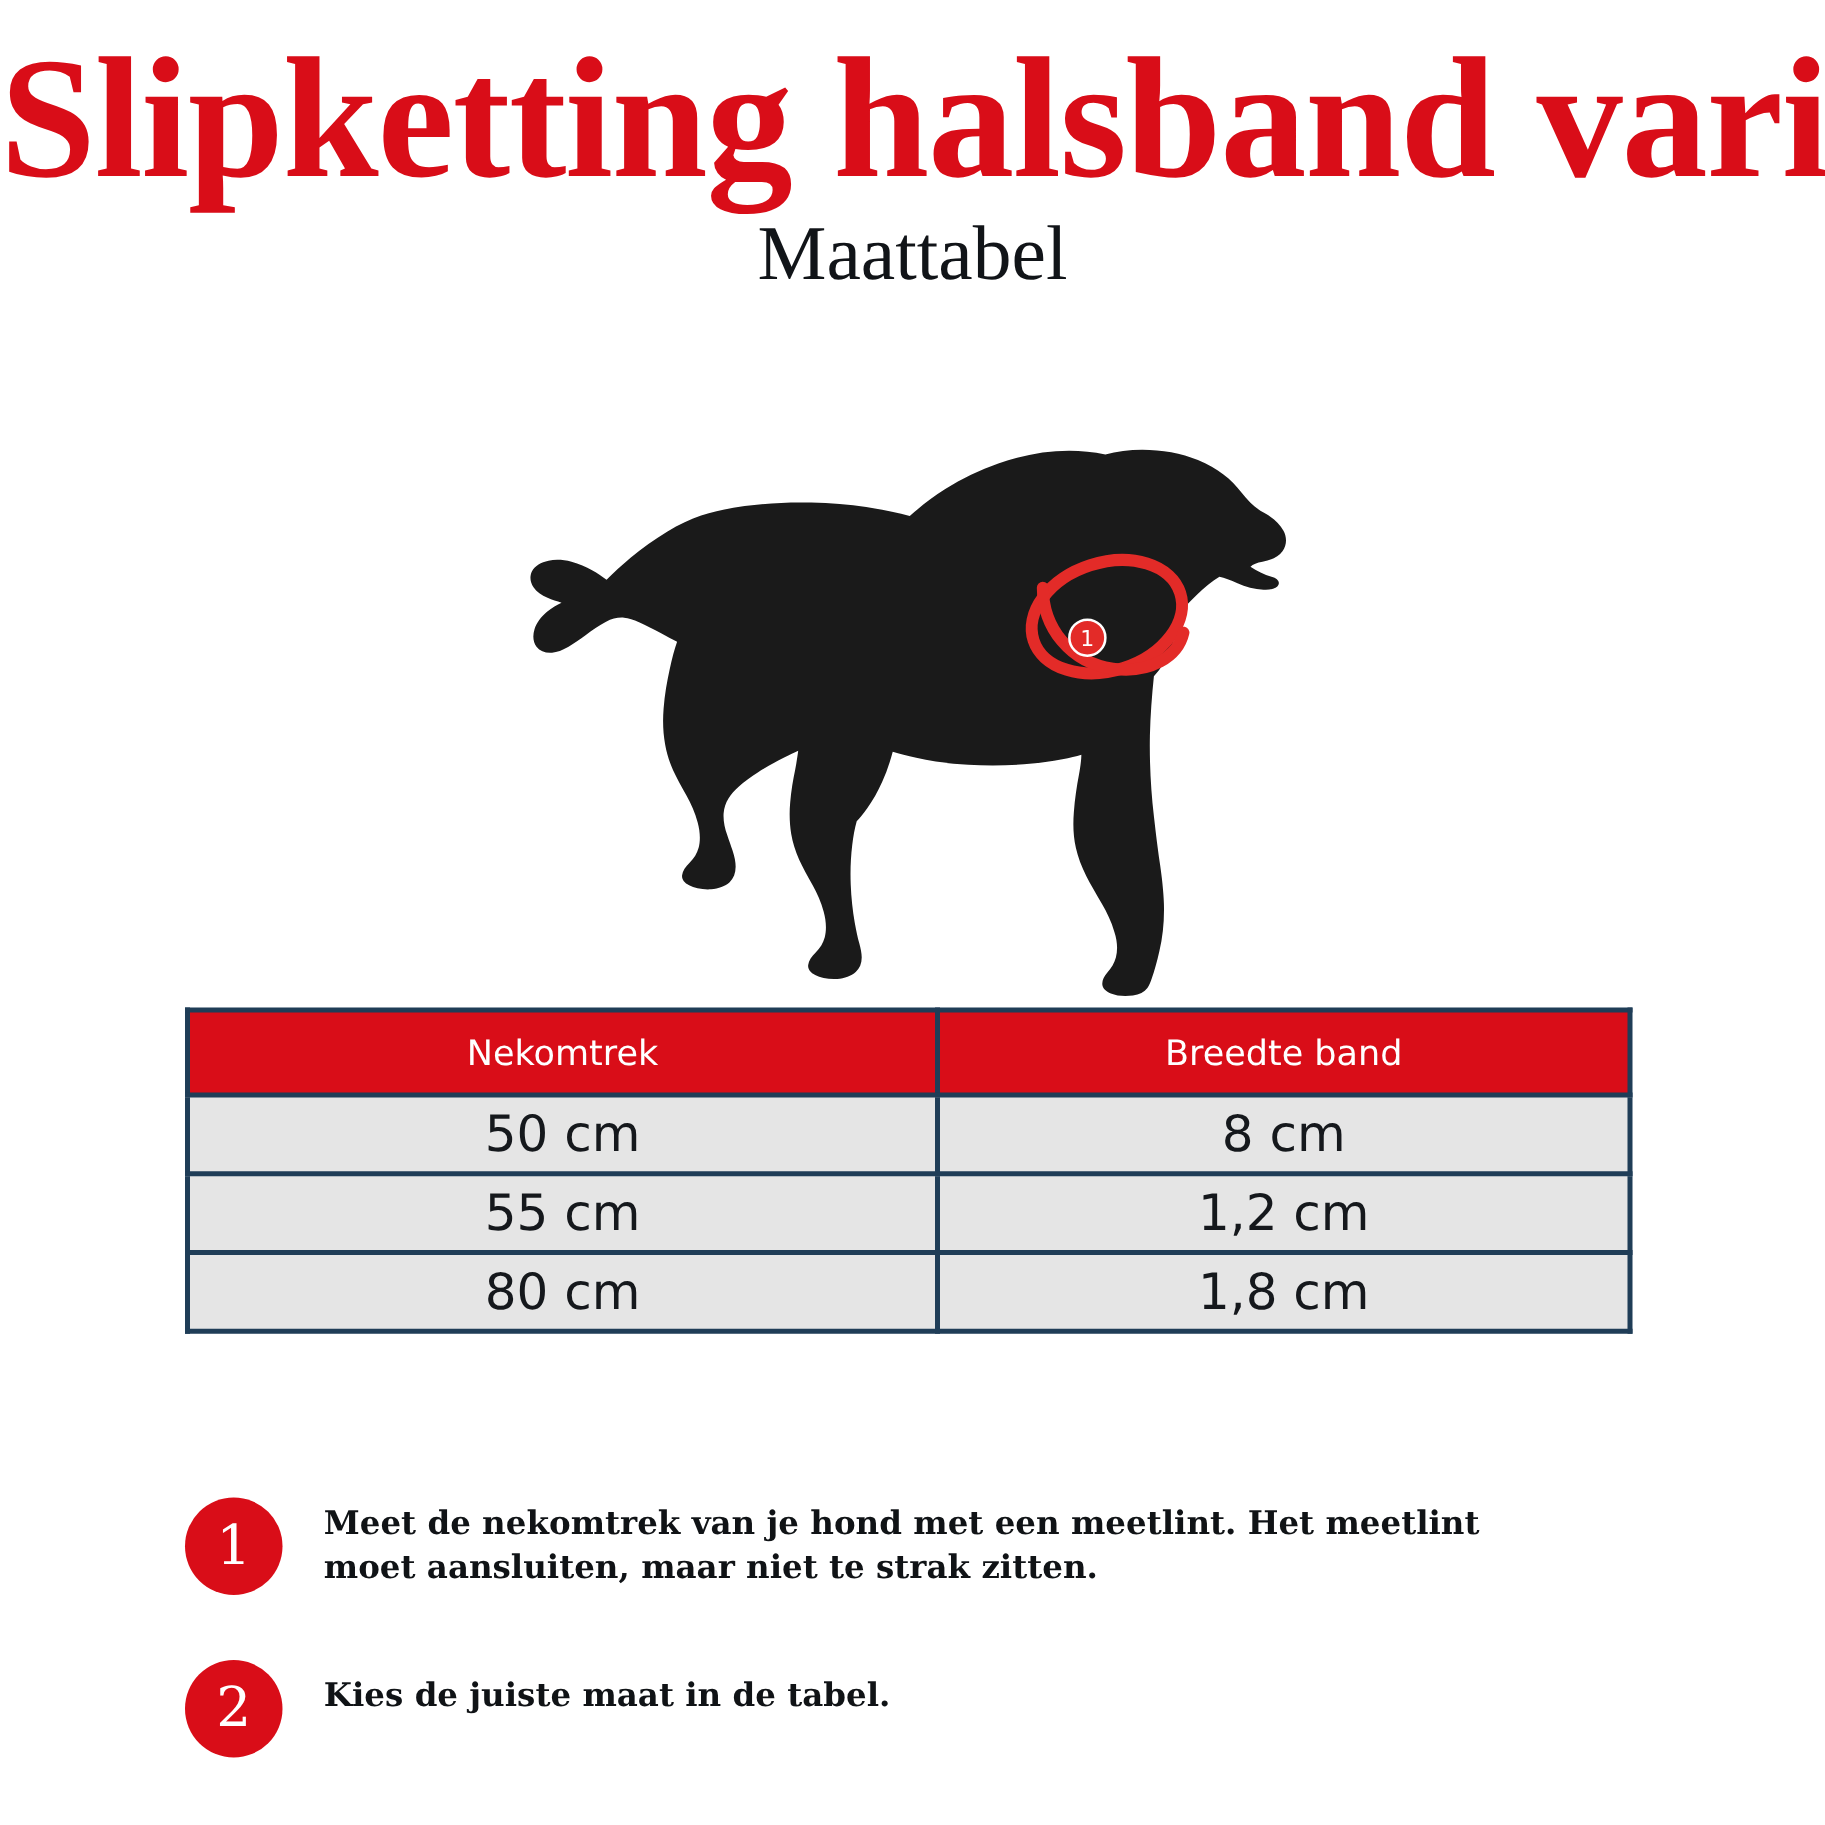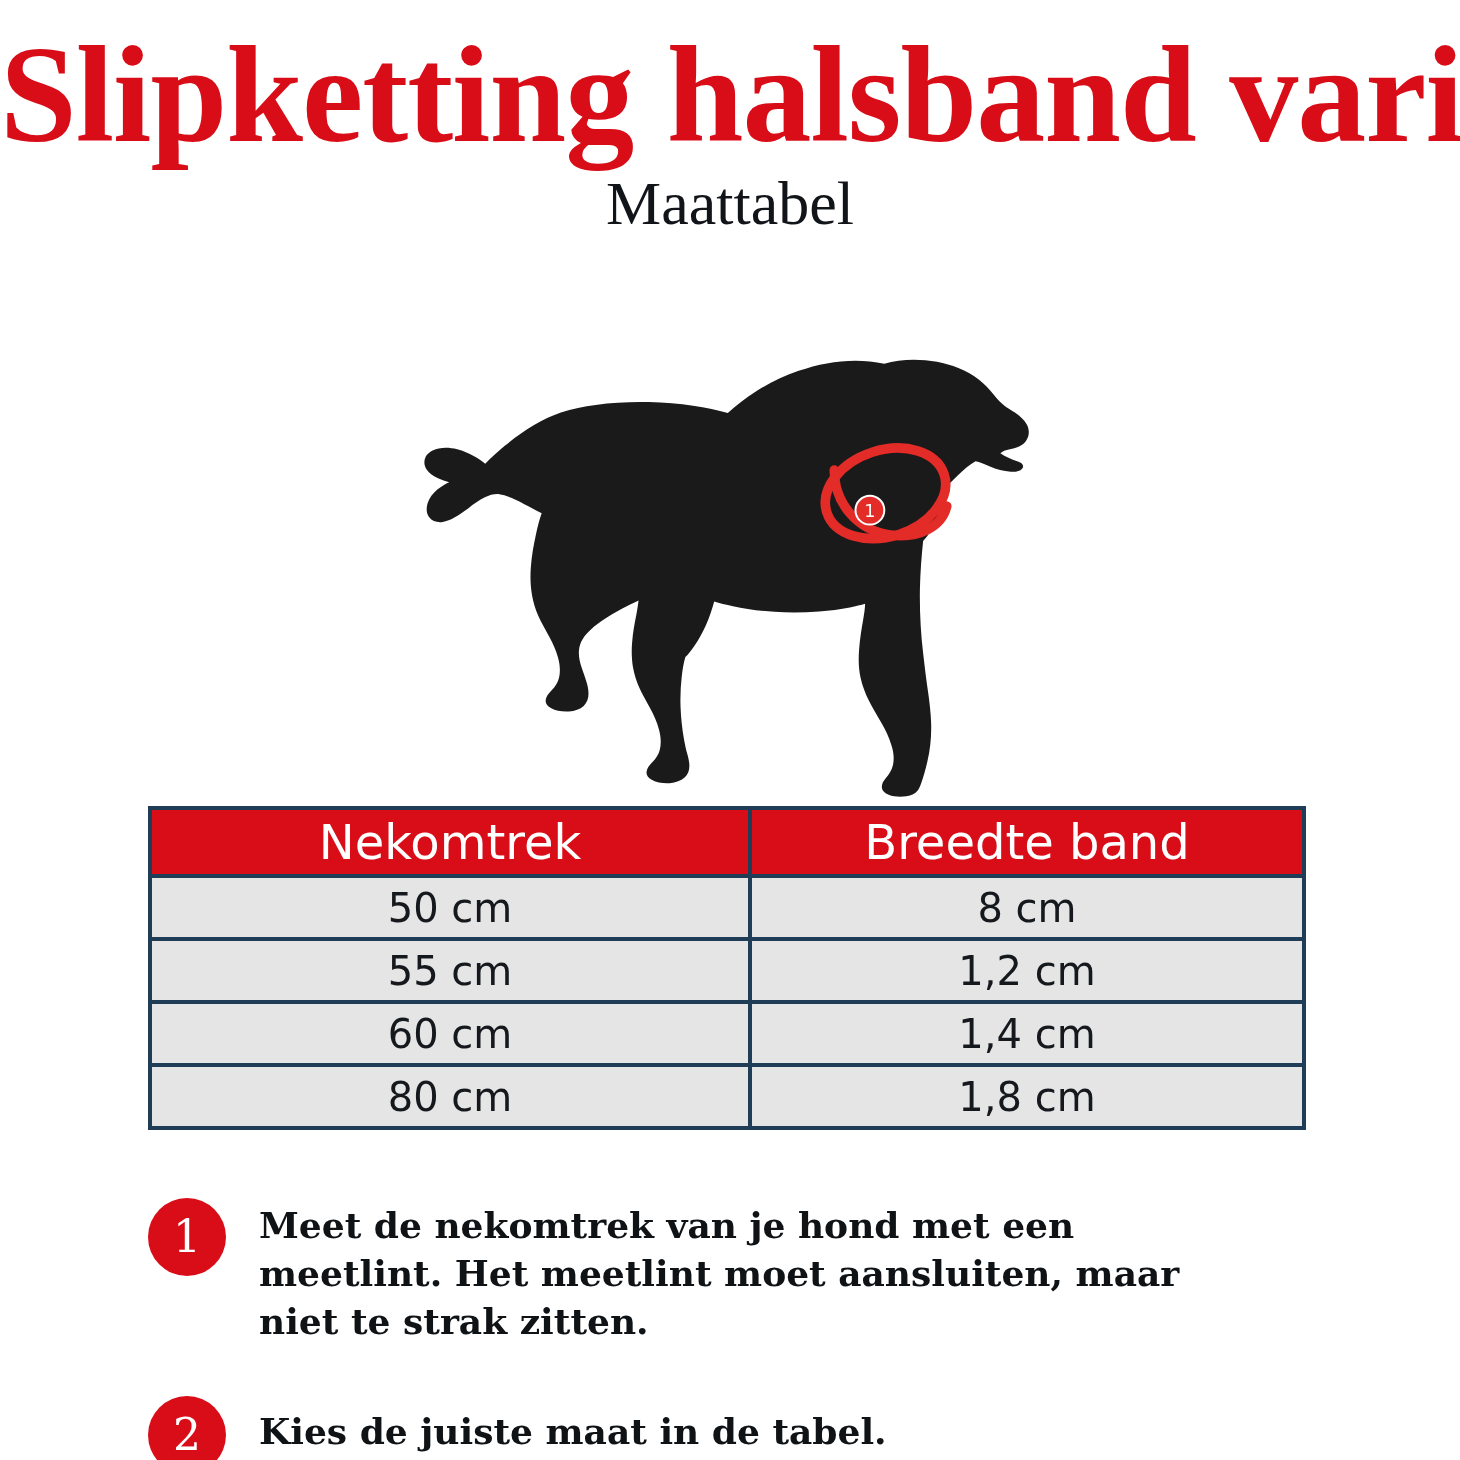--- a/index.html
+++ b/index.html
@@ -77,21 +77,21 @@
   #size-table td {
     border: 4px solid #1f3d57;
     text-align: center;
     font-family: "DejaVu Sans", "Liberation Sans", sans-serif;
     font-weight: 400;
   }
   #size-table thead th {
     background: #d90d18;
     color: #ffffff;
     height: 64px;
-    font-size: 48px;
+    font-size: 28px;
     font-weight: 400;
     padding: 0;
   }
   #size-table tbody td {
     background: #e5e5e5;
     color: #15181c;
     height: 59px;
     font-size: 40px;
     padding: 0;
   }
@@ -125,21 +125,21 @@
     font-weight: 400;
     line-height: 1;
     margin-top: 2px;
   }
   .step-text {
     flex: 1 1 auto;
     margin-left: 33px;
     color: #101316;
     font-family: "DejaVu Serif", "Liberation Serif", serif;
     font-weight: 700;
-    font-size: 36px;
+    font-size: 26px;
     line-height: 1.33;
     max-width: 960px;
     padding-top: 6px;
   }
   #step-row-2 .step-text { padding-top: 14px; }
 </style>
 </head>
 <body>
 
 <div id="header-block">
@@ -290,24 +290,20 @@
   <tbody>
     <tr>
       <td>50 cm</td>
       <td>8 cm</td>
     </tr>
     <tr>
       <td>55 cm</td>
       <td>1,2 cm</td>
     </tr>
     <tr>
-      <td>60 cm</td>
-      <td>1,4 cm</td>
-    </tr>
-    <tr>
       <td>80 cm</td>
       <td>1,8 cm</td>
     </tr>
   </tbody>
 </table>
 
 <div id="steps-list">
   <div class="step-row" id="step-row-1">
     <div class="step-badge">1</div>
     <div class="step-text">Meet de nekomtrek van je hond met een meetlint. Het meetlint moet aansluiten, maar niet te strak zitten.</div>

